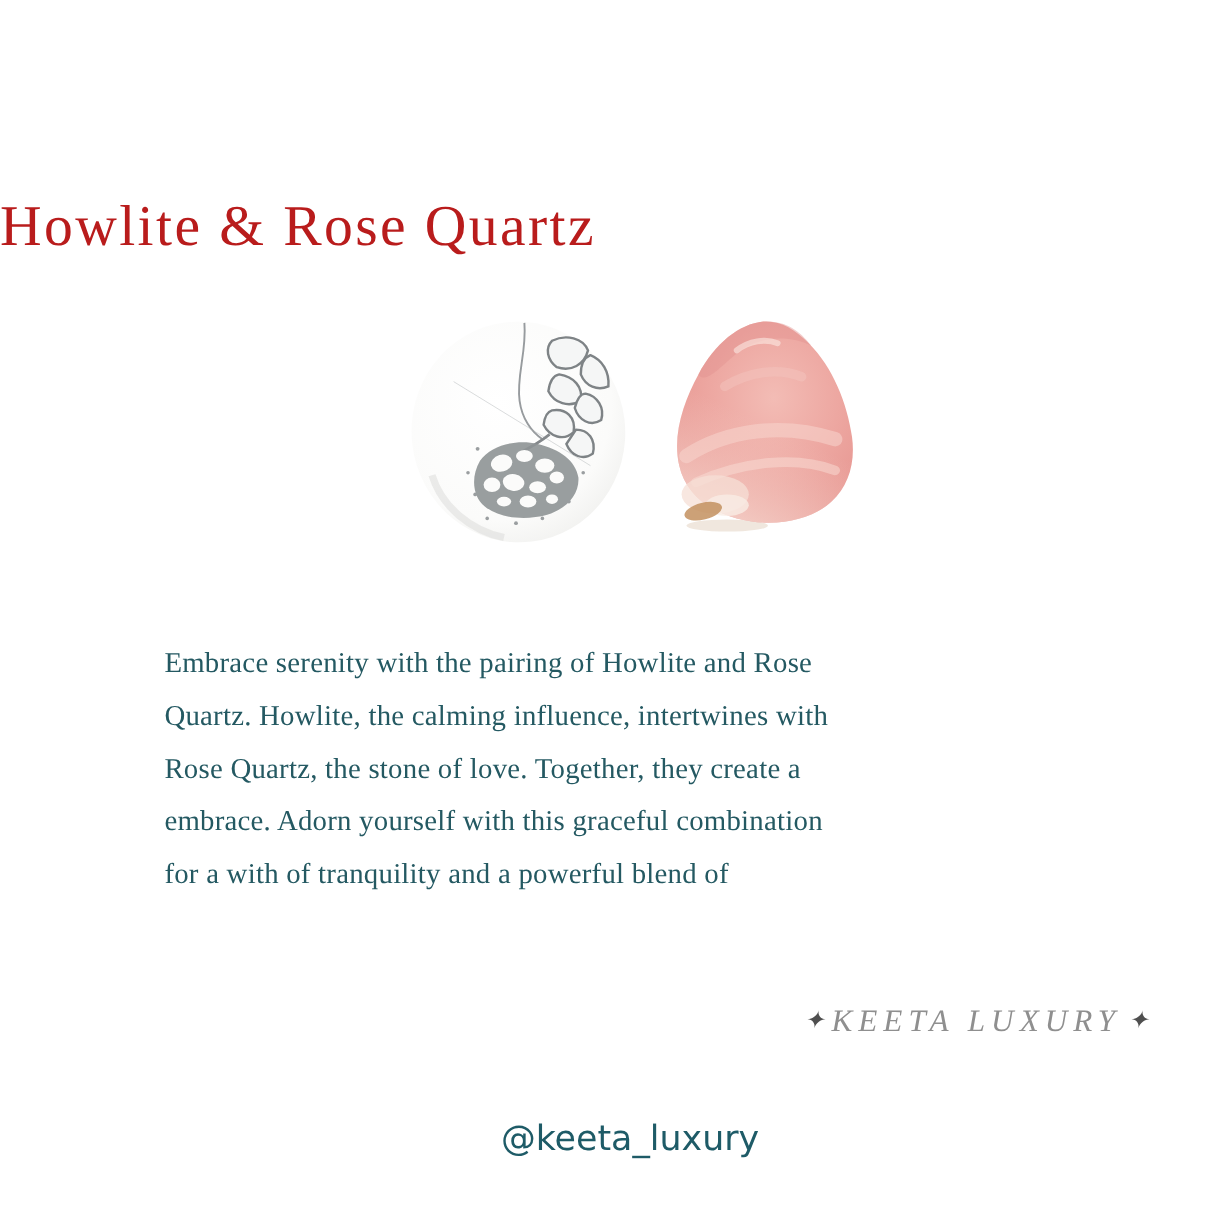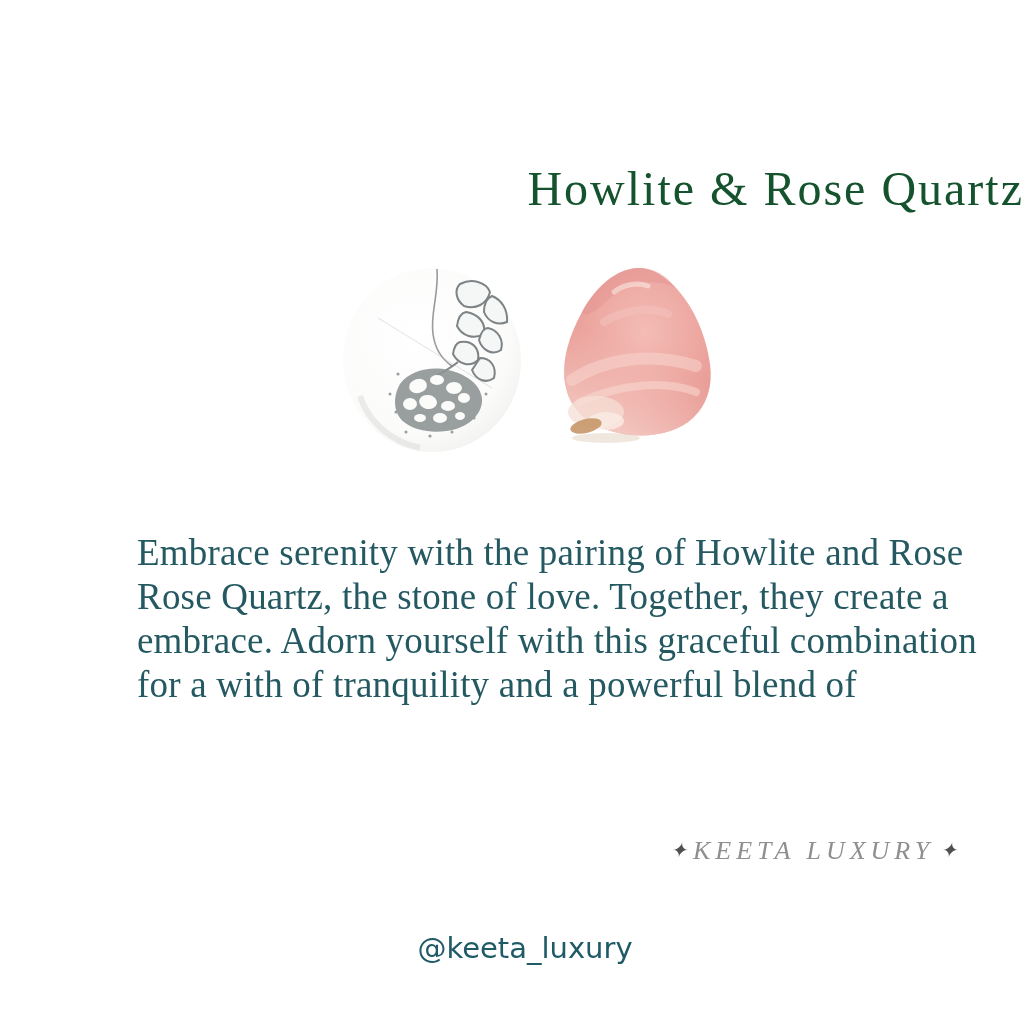--- a/index.html
+++ b/index.html
@@ -10,36 +10,36 @@
     margin: 0 auto;
     background: #ffffff;
     overflow: hidden;
     font-family: "Liberation Serif", serif;
   }
   .title {
     position: absolute;
     top: 126px;
     left: 0;
     width: 100%;
-    text-align: right;
+    text-align: left;
     font-size: 48px;
     line-height: 62px;
     font-weight: 400;
     letter-spacing: 2px;
-    color: #14532d;
+    color: #b91c1c;
   }
   .stone { position: absolute; }
   .stone.howlite { left: 340px; top: 266px; width: 186px; height: 188px; }
   .stone.rose    { left: 544px; top: 262px; width: 172px; height: 184px; }
   .description {
     position: absolute;
     left: 137px;
     top: 531px;
     color: #245962;
-    font-size: 37px;
+    font-size: 24px;
     line-height: 44px;
     letter-spacing: 0.2px;
   }
   .description .line { white-space: nowrap; }
   .brand {
     position: absolute;
     top: 836px;
     right: 61px;
     color: #8f8f8f;
     font-size: 26px;
@@ -155,20 +155,21 @@
 
       <ellipse cx="52" cy="150" rx="28" ry="16" fill="#f6dfd6" opacity="0.75"></ellipse>
       <ellipse cx="62" cy="159" rx="18" ry="9" fill="#f9ece5" opacity="0.8"></ellipse>
 
       <ellipse cx="42" cy="164" rx="16" ry="7" fill="#c3905f" opacity="0.85" transform="rotate(-14 42 164)"></ellipse>
     </svg>
   </div>
 
   <div class="description">
     <div class="line">Embrace serenity with the pairing of Howlite and Rose</div>
+    <div class="line">Quartz. Howlite, the calming influence, intertwines with</div>
     <div class="line">Rose Quartz, the stone of love. Together, they create a</div>
     <div class="line">embrace. Adorn yourself with this graceful combination</div>
     <div class="line">for a with of tranquility and a powerful blend of</div>
   </div>
 
   <div class="brand">
     <span class="sparkle">✦</span><span>KEETA LUXURY</span><span class="sparkle">✦</span>
   </div>
 
   <div class="handle">@keeta_luxury</div>

